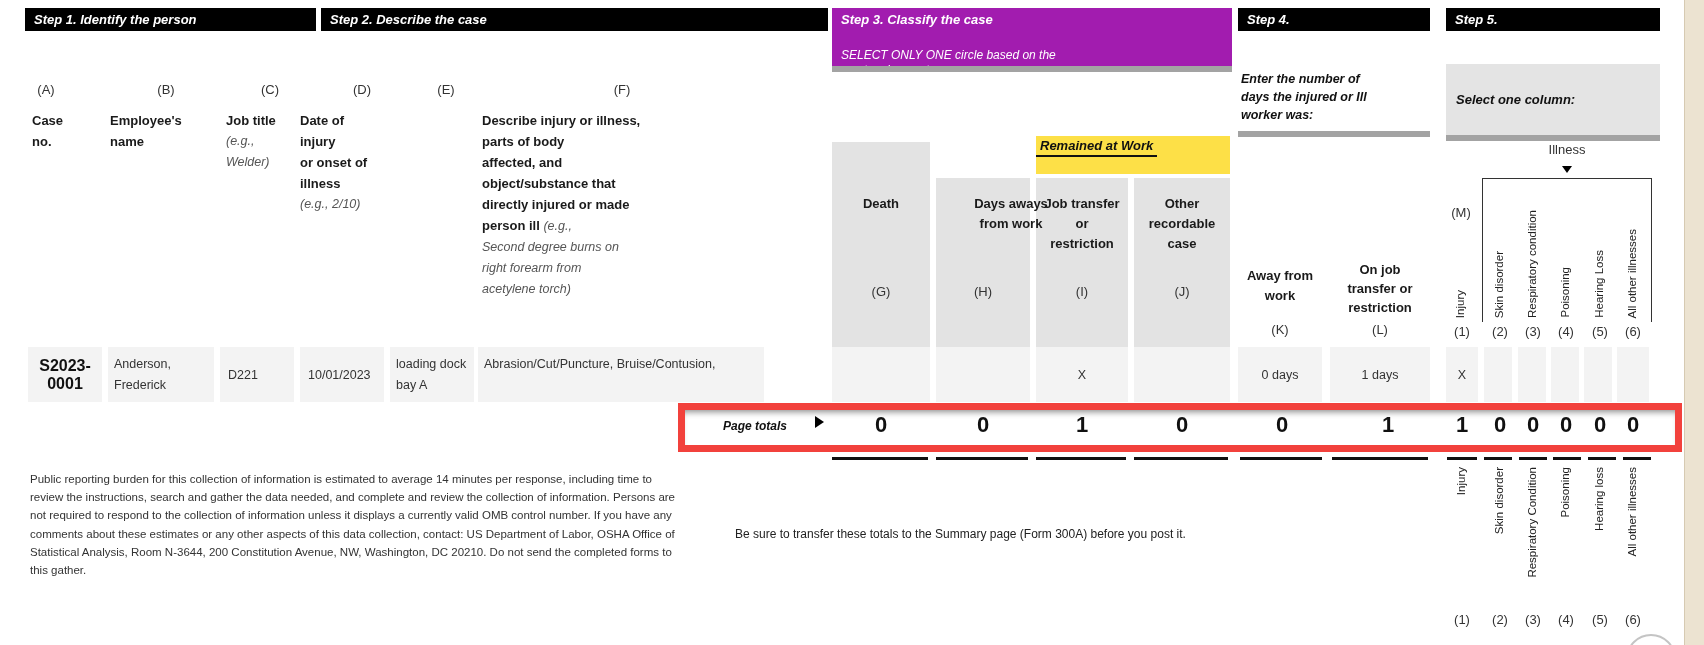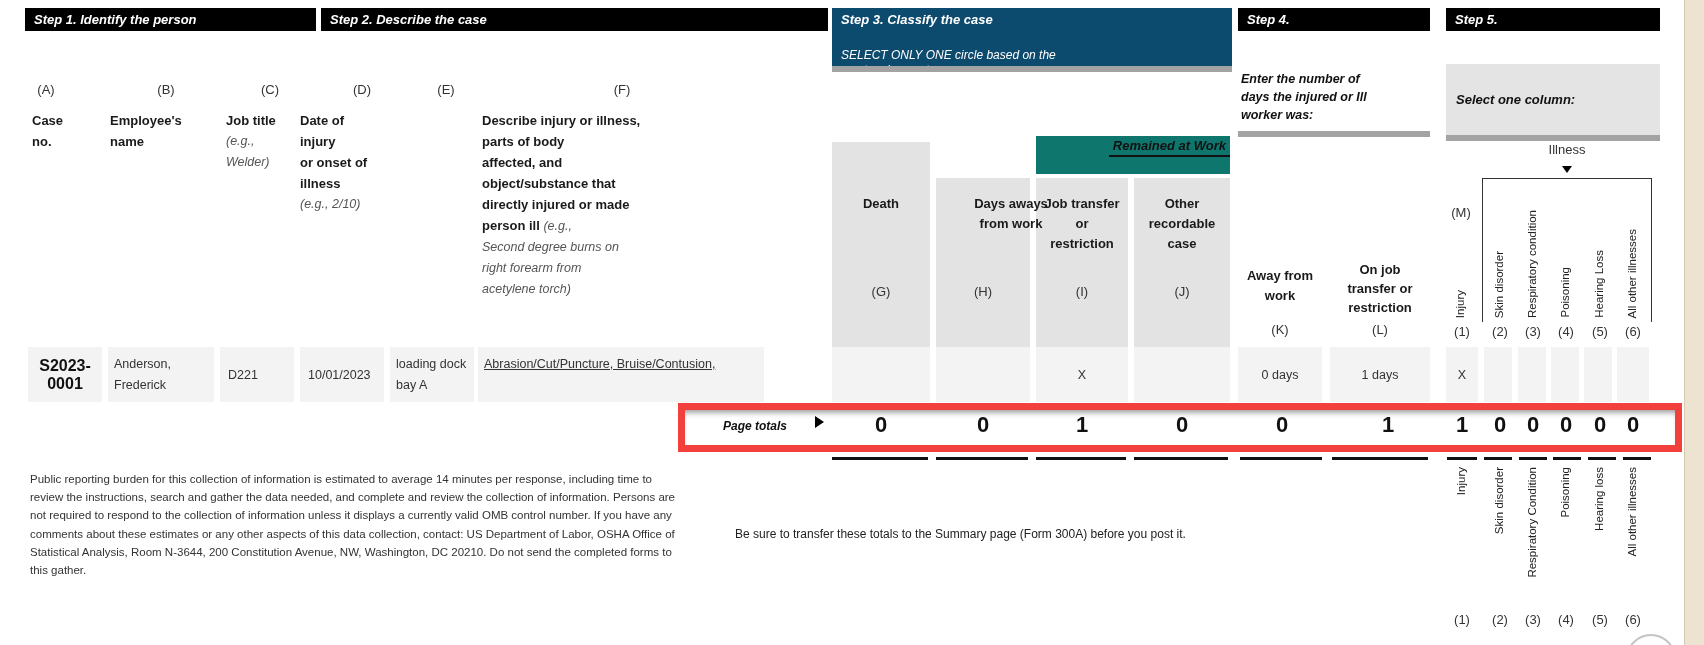--- a/index.html
+++ b/index.html
@@ -1,29 +1,29 @@
 <!DOCTYPE html>
 <html><head>
 <meta charset="utf-8">
 <style>
   html,body{margin:0;padding:0;background:#fff;}
   .page{position:relative;width:1704px;height:645px;background:#fff;overflow:hidden;
         font-family:"Liberation Sans",sans-serif;color:#111;}
   .bar{position:absolute;top:8px;height:23px;background:#000;color:#fff;
        font-style:italic;font-weight:bold;font-size:13px;line-height:23px;
        padding-left:9px;box-sizing:border-box;}
-  .blackbox{position:absolute;background:#0c4a6e;color:#fff;box-sizing:border-box;}
+  .blackbox{position:absolute;background:#a21caf;color:#fff;box-sizing:border-box;}
   .graybar{position:absolute;height:6px;background:#a3a3a3;}
   .letter{position:absolute;font-size:13px;color:#333;transform:translateX(-50%);white-space:nowrap;}
   .ctitle{position:absolute;font-size:13px;font-weight:bold;line-height:21px;color:#1a1a1a;white-space:nowrap;}
   .cnote{font-style:italic;font-weight:normal;color:#555;font-size:12.5px;}
   .grayblk{position:absolute;background:#e3e3e3;}
   .hdr{position:absolute;font-size:13px;font-weight:bold;color:#1a1a1a;text-align:center;
        transform:translateX(-50%);line-height:20px;white-space:nowrap;}
-  .remained{position:absolute;background:#0f766e;text-align:right;box-sizing:border-box;}
+  .remained{position:absolute;background:#fde047;text-align:left;box-sizing:border-box;}
   .remained span{display:inline-block;font-size:13px;font-weight:bold;font-style:italic;
        border-bottom:2px solid #111;padding:2px 4px 2px 4px;}
   .rot{position:absolute;writing-mode:vertical-rl;transform:rotate(180deg);
        font-size:11.5px;color:#222;white-space:nowrap;}
   .cell{position:absolute;top:347px;height:55px;background:#f3f3f3;font-size:12.5px;color:#333;
         box-sizing:border-box;}
   .cell.center{display:flex;align-items:center;justify-content:center;text-align:center;}
   .cell .l{line-height:21px;padding:7px 0 0 6px;}
   .redbox{position:absolute;left:678px;top:403px;width:1004px;height:49px;box-sizing:border-box;
         border:7px solid #f2413c;background:#fff;box-shadow:inset 0 6px 6px -4px rgba(0,0,0,.45);}
@@ -176,21 +176,21 @@
       </div>
   </div>
   <div class="cell center" style="left:220px;width:74px;justify-content:flex-start;padding-left:8px;">D221</div>
   <div class="cell center" style="left:300px;width:84px;justify-content:flex-start;padding-left:8px;">10/01/2023</div>
   <div class="cell" style="left:390px;width:84px;">
     <div class="l">
         <div>loading dock</div>
         <div>bay A</div>
       </div>
   </div>
-  <div class="cell" style="left:478px;width:286px;text-decoration:underline;">
+  <div class="cell" style="left:478px;width:286px;">
     <div class="l">
         <div>Abrasion/Cut/Puncture, Bruise/Contusion,</div>
       </div>
   </div>
   <div class="cell center" style="left:832px;width:98px;"></div>
   <div class="cell center" style="left:936px;width:94px;"></div>
   <div class="cell center" style="left:1036px;width:92px;">X</div>
   <div class="cell center" style="left:1134px;width:96px;"></div>
   <div class="cell center" style="left:1238px;width:84px;">0 days</div>
   <div class="cell center" style="left:1330px;width:100px;">1 days</div>

